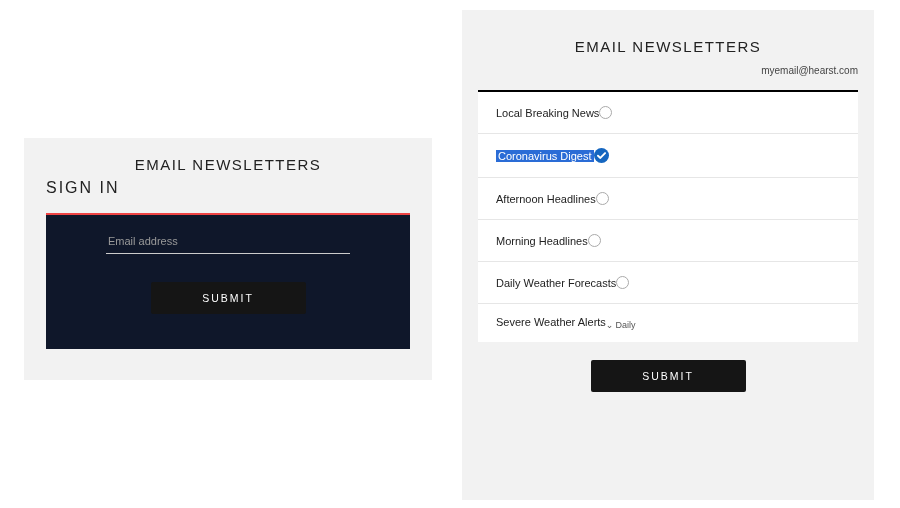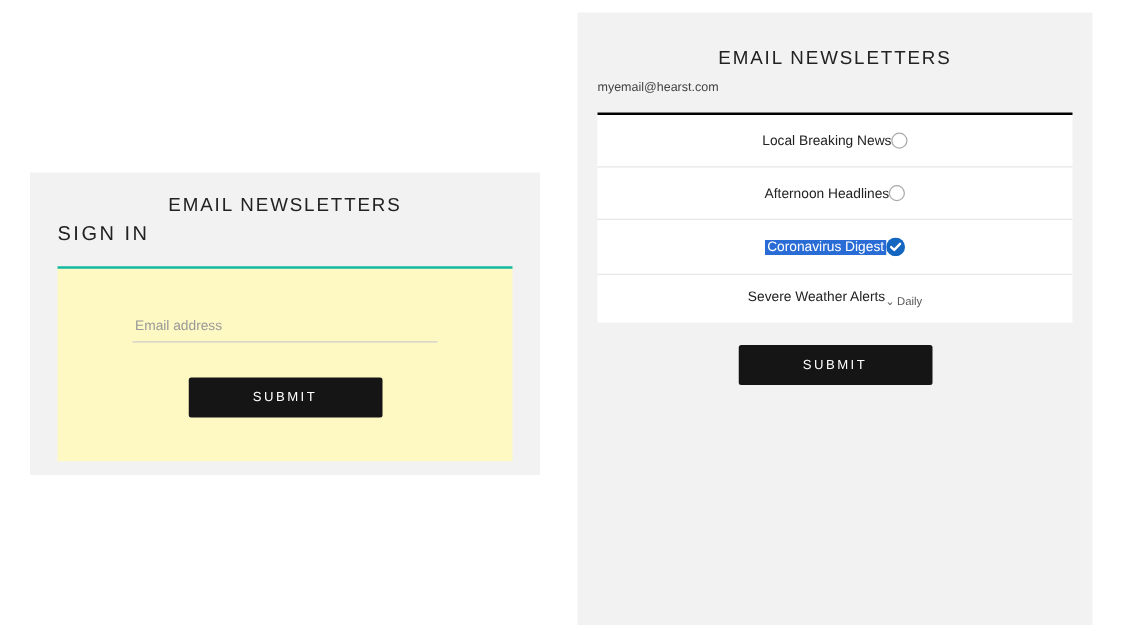--- a/index.html
+++ b/index.html
@@ -32,23 +32,23 @@
   }
   .panel-left .subtitle {
     text-align: left;
     font-size: 16px;
     letter-spacing: 2px;
     color: #222;
     font-weight: 400;
     margin-bottom: 16px;
   }
   .panel-left .card {
-    background: #fef9c3;
-    border-top: 2px solid #14b8a6;
-    padding: 34px 60px 24px;
+    background: #0f172a;
+    border-top: 2px solid #ef4444;
+    padding: 14px 60px 24px;
   }
   .panel-left .email-input {
     display: block;
     width: 100%;
     border: none;
     border-bottom: 1px solid #ccc;
     padding: 6px 0;
     font-size: 11px;
     color: #888;
     background: transparent;
@@ -85,33 +85,33 @@
   .panel-right .title {
     text-align: center;
     font-size: 15px;
     letter-spacing: 1.5px;
     color: #222;
     font-weight: 400;
     margin-bottom: 10px;
     margin-top: 14px;
   }
   .panel-right .email-label {
-    text-align: left;
+    text-align: right;
     font-size: 10px;
     color: #444;
     margin-bottom: 14px;
   }
   .panel-right .list-card {
     background: #fff;
     border-top: 2px solid #000;
   }
   .nl-row {
     display: flex;
     align-items: center;
-    justify-content: center;
+    justify-content: flex-start;
     padding: 14px 18px;
     border-bottom: 1px solid #e6e6e6;
     cursor: pointer;
   }
   .nl-row:last-child { border-bottom: none; }
   .nl-label {
     font-size: 11px;
     color: #222;
   }
   .nl-label.sel {
@@ -175,36 +175,44 @@
   <div class="email-label">myemail@hearst.com</div>
 
   <div class="list-card">
 
     <div class="nl-row">
       <span class="nl-label">Local Breaking News</span>
       <span class="radio"></span>
     </div>
 
     <div class="nl-row">
-      <span class="nl-label">Afternoon Headlines</span>
-      <span class="radio"></span>
-    </div>
-
-    <div class="nl-row">
       <span class="nl-label sel">Coronavirus Digest</span>
       <span class="check-icon">
         <svg viewBox="0 0 16 16" width="15" height="15">
           <circle cx="8" cy="8" r="8" fill="#1566c0"></circle>
           <path d="M4.2 8.2 L6.8 10.6 L11.8 5.4" stroke="#fff" stroke-width="2" fill="none" stroke-linecap="round" stroke-linejoin="round"></path>
         </svg>
       </span>
     </div>
 
-
-
+    <div class="nl-row">
+      <span class="nl-label">Afternoon Headlines</span>
+      <span class="radio"></span>
+    </div>
+
+
+    <div class="nl-row">
+      <span class="nl-label">Morning Headlines</span>
+      <span class="radio"></span>
+    </div>
+
+    <div class="nl-row">
+      <span class="nl-label">Daily Weather Forecasts</span>
+      <span class="radio"></span>
+    </div>
 
 
     <div class="nl-row last">
       <span class="nl-label">Severe Weather Alerts</span>
       <span class="open-toggle">
         <span>⌄</span>
         <span>Daily</span>
       </span>
     </div>
 

